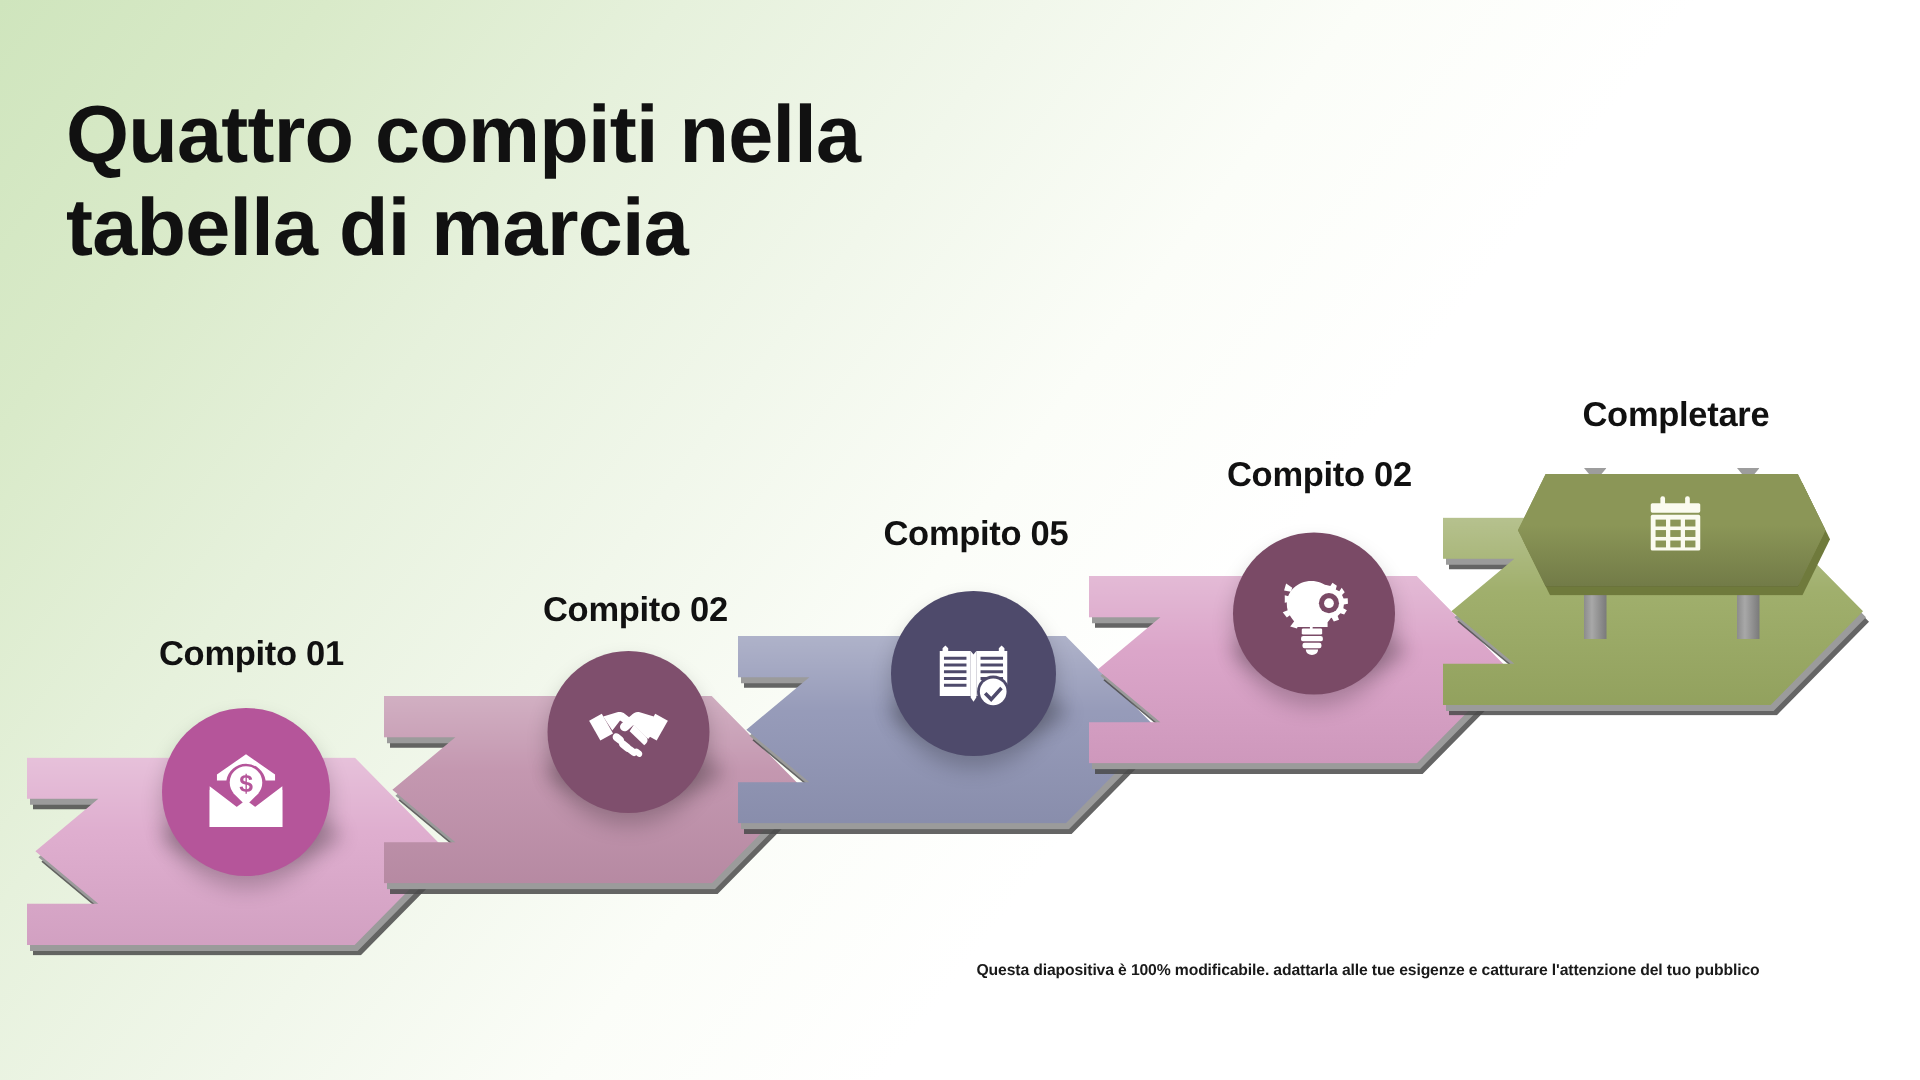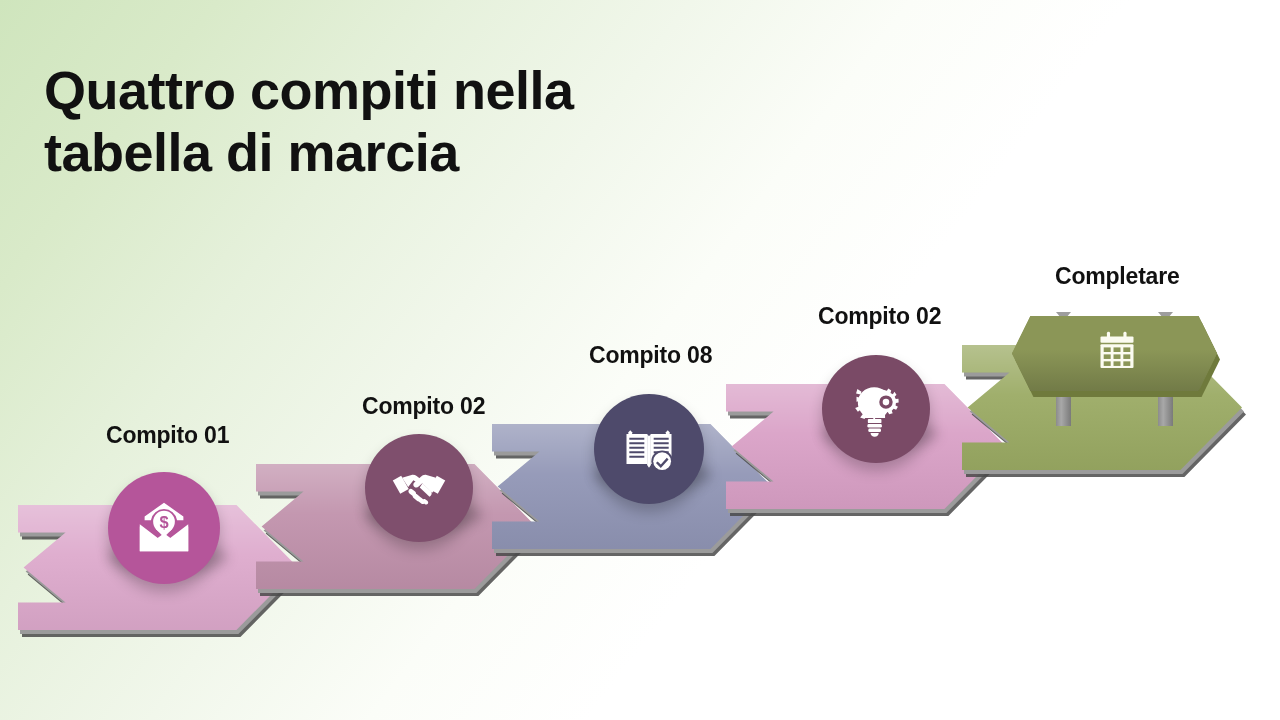--- a/index.html
+++ b/index.html
@@ -233,21 +233,21 @@
             <path d="M29.5 38.4 C28.3 37.4 26.7 37.6 25.8 38.8 C24.9 40 25.1 41.7 26.3 42.7 L29.8 45.5 C31 46.5 32.6 46.3 33.5 45.1 C34.4 43.9 34.2 42.2 33 41.2 Z"></path>
             <path d="M34.5 42.5 C33.4 41.6 31.9 41.8 31.1 42.9 C30.3 44 30.5 45.5 31.6 46.4 L34.4 48.6 C35.5 49.5 37 49.3 37.8 48.2 C38.6 47.1 38.4 45.6 37.3 44.7 Z"></path>
             <path d="M39 44.2 C38 43.4 36.7 43.6 36 44.6 C35.3 45.6 35.5 46.9 36.5 47.7 L38.4 49.2 C39.4 50 40.7 49.8 41.4 48.8 C42.1 47.8 41.9 46.5 40.9 45.7 Z"></path>
             <path d="M35.8 26.8 L44.5 35.3 C45.9 36.7 45.9 38.9 44.5 40.2 L43.2 41.4 L32.8 31.5 Z"></path>
           </svg>
         </span>
       </div>
     </div>
 
     <div class="step">
-      <div class="step-label" style="left:589px; top:342px;">Compito 08</div>
+      <div class="step-label" style="left:589px; top:342px;">Compito 05</div>
 
       <div class="slab-wrap" style="left:492px; top:424px; width:280px; height:125px;">
         <div class="slab-shadow-edge"></div>
         <div class="slab-edge"></div>
         <div class="slab-face" id="slab3" style="background: rgb(144, 149, 181);"></div>
         <div class="slab-gloss"></div>
       </div>
 
       <div class="badge-shadow" style="left:594px; top:459px; width:118px; height:32px;"></div>
 
@@ -346,13 +346,14 @@
               <rect x="20.2" y="34.2" width="7.6" height="5"></rect>
               <rect x="30.9" y="34.2" width="7.6" height="5"></rect>
             </g>
           </svg>
         </span>
       </div>
     </div>
 
   </div>
 
+  <div id="footer">Questa diapositiva è 100% modificabile. adattarla alle tue esigenze e catturare l'attenzione del tuo pubblico</div>
 </div>
 
 </body></html>

